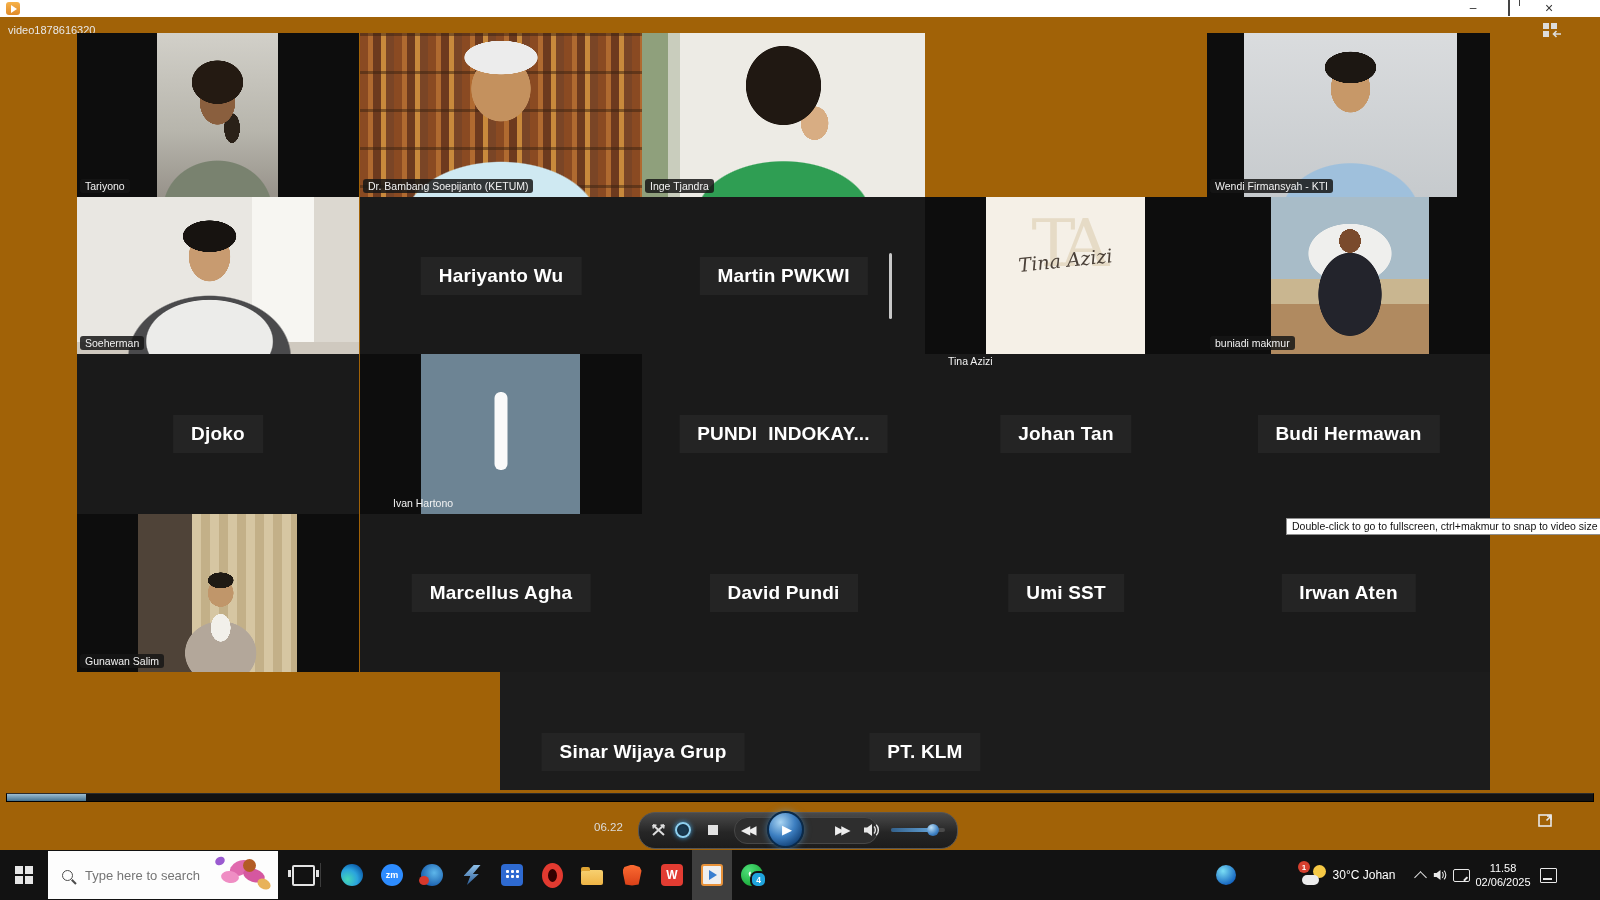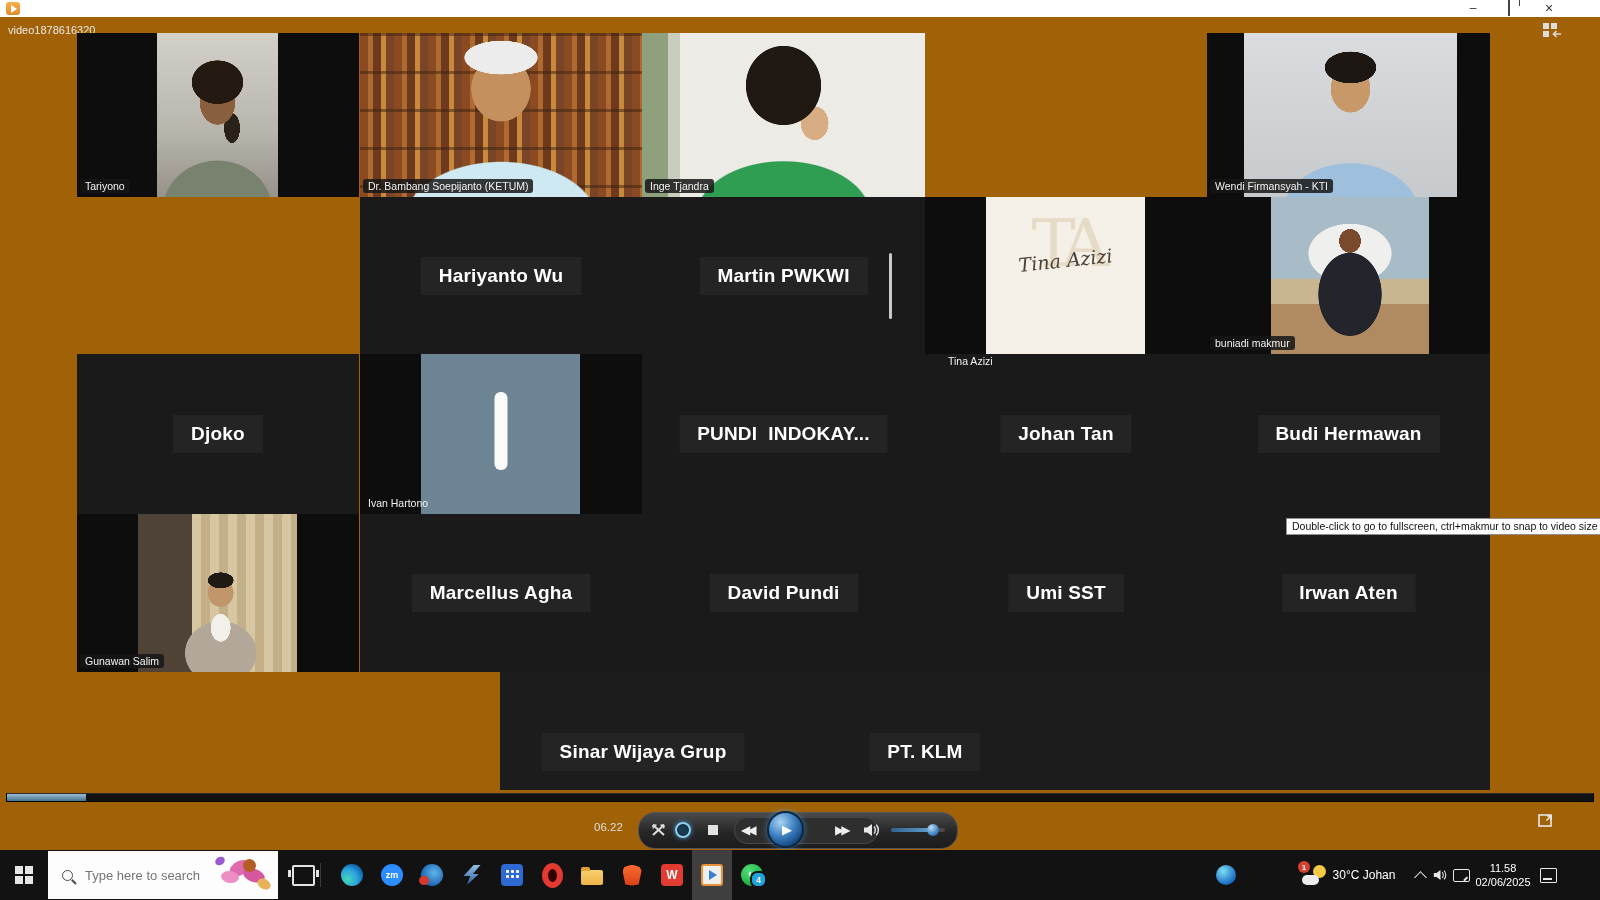--- a/index.html
+++ b/index.html
@@ -174,20 +174,30 @@
 
     <div class="tile cam" style="left:1207px;top:16px;width:283px;height:164px;">
       <div class="pimg" style="left:37px;width:213px;background:
         radial-gradient(ellipse 26px 16px at 50% 21%, #1c1712 0 98%, transparent),
         radial-gradient(ellipse 20px 24px at 50% 34%, #c79868 0 98%, transparent),
         radial-gradient(ellipse 70px 54px at 50% 112%, #9fc0dc 0 98%, transparent),
         linear-gradient(180deg,#dadcde,#c6cacd);"></div>
       <span class="plabel">Wendi Firmansyah - KTI</span>
     </div>
 
+    <div class="tile cam" style="left:77px;top:180px;width:282px;height:157px;">
+      <div class="pimg" style="left:0;width:282px;background:
+        radial-gradient(ellipse 27px 16px at 47% 25%, #171310 0 98%, transparent),
+        radial-gradient(ellipse 21px 25px at 47% 38%, #c89b70 0 98%, transparent),
+        radial-gradient(ellipse 64px 42px at 47% 92%, #ececea 0 98%, transparent),
+        radial-gradient(ellipse 82px 62px at 47% 102%, #4a4a4c 0 98%, transparent),
+        linear-gradient(0deg, #cfc9bf 0 12px, transparent 12px),
+        linear-gradient(90deg,#e9e7e2 0 62%, #f7f6f2 62% 84%, #dcd8d0 84%);"></div>
+      <span class="plabel">Soeherman</span>
+    </div>
 
     <div class="tile" style="left:360px;top:180px;width:282px;height:157px;">
       <div class="nameplate">Hariyanto Wu</div>
     </div>
 
     <div class="tile" style="left:642px;top:180px;width:283px;height:157px;">
       <div class="nameplate">Martin PWKWI</div>
     </div>
 
     <div class="tile cam" style="left:925px;top:180px;width:282px;height:175px;">
@@ -208,21 +218,21 @@
     </div>
 
     <div class="tile" style="left:77px;top:337px;width:282px;height:160px;">
       <div class="nameplate">Djoko</div>
     </div>
 
     <div class="tile cam" style="left:360px;top:337px;width:282px;height:160px;">
       <div class="pimg" style="left:61px;width:159px;background:#6d8494;">
         <span class="ivan-bar"></span>
       </div>
-      <span class="plabel" style="background:transparent;">Ivan Hartono</span>
+      <span class="plabel" style="background:transparent;margin-left:25px;">Ivan Hartono</span>
     </div>
 
     <div class="tile" style="left:642px;top:337px;width:283px;height:160px;">
       <div class="nameplate ws-pre">PUNDI  INDOKAY...</div>
     </div>
 
     <div class="tile" style="left:925px;top:337px;width:282px;height:160px;">
       <div class="nameplate">Johan Tan</div>
     </div>
 

